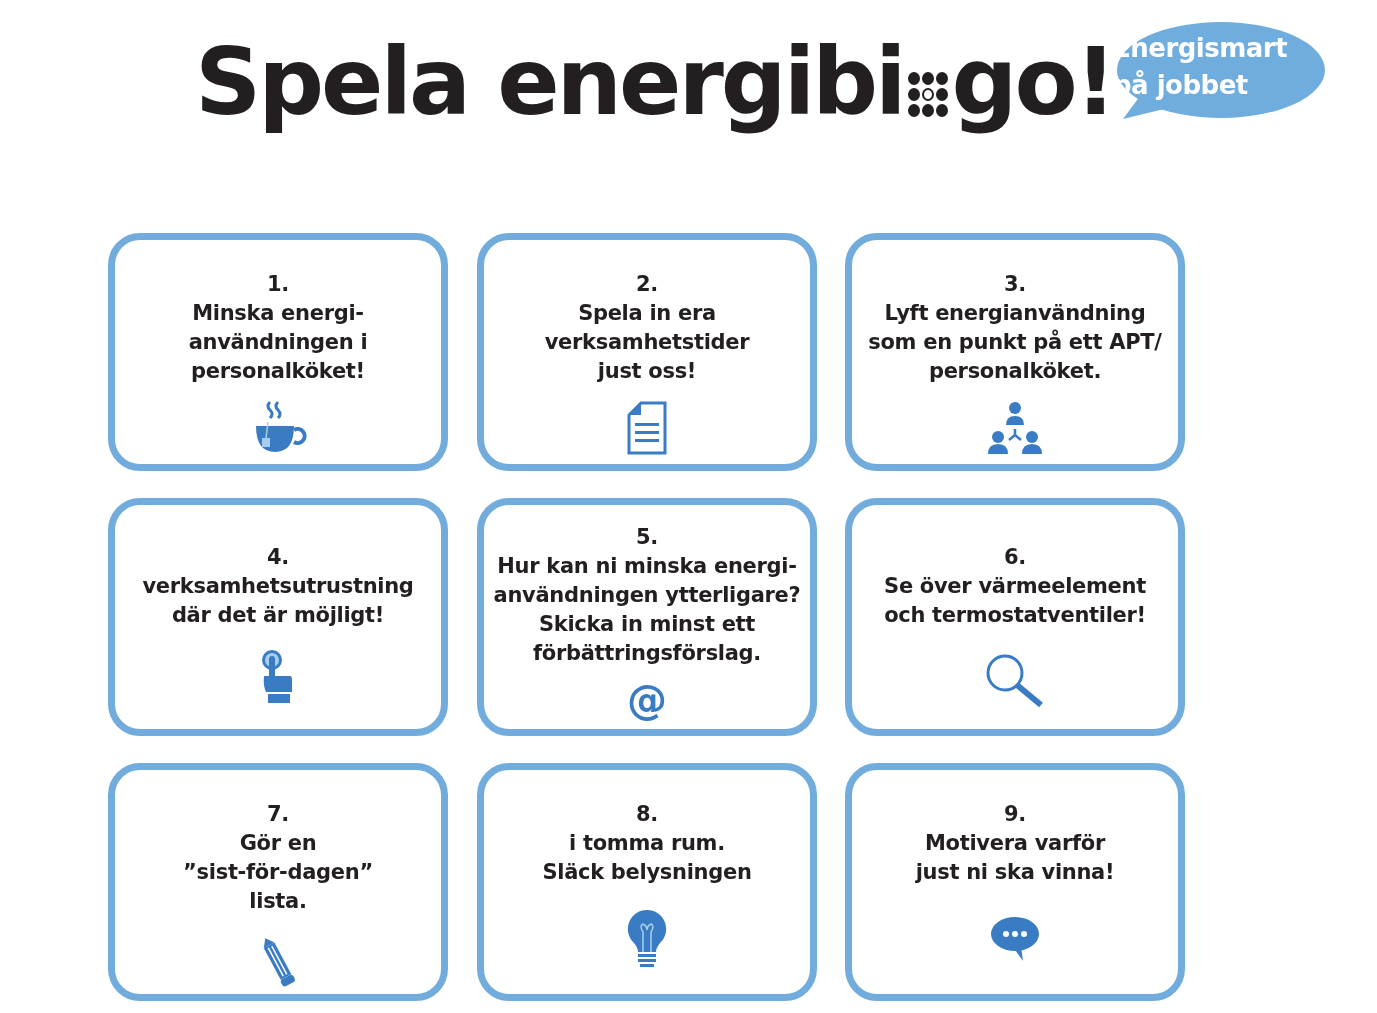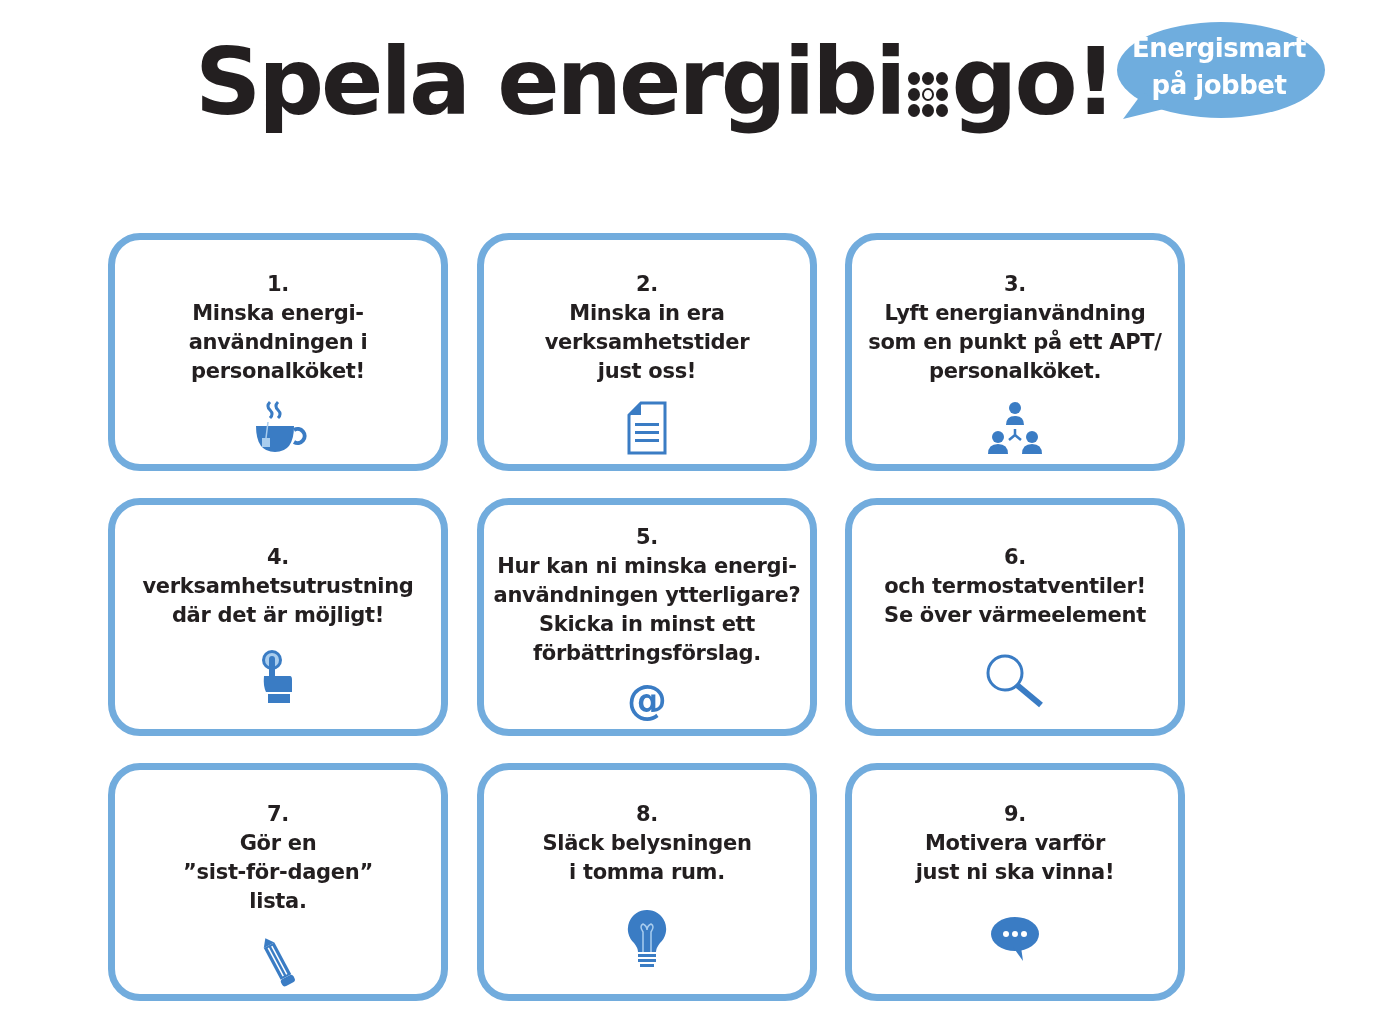--- a/index.html
+++ b/index.html
@@ -19,21 +19,21 @@
     gap: 3px 2px; margin: 24px 4px 0 4px; align-self: center;
   }
   .bingo-dots span { width: 12px; height: 13px; border-radius: 50%; background: #231f20; box-sizing: border-box; }
   .bingo-dots span.ring { background: #fff; border: 2px solid #231f20; }
 
   .bubble {
     position: absolute; left: 1113px; top: 22px; width: 212px; height: 98px;
   }
   .bubble svg { position: absolute; left: 0; top: 0; }
   .bubble .line1, .bubble .line2 {
-    position: absolute; left: 0; width: 212px; text-align: center; color: #ffffff;
+    position: absolute; left: 0; width: 212px; text-align: left; color: #ffffff;
     font-family: "DejaVu Sans", sans-serif; font-weight: bold; font-size: 26px; letter-spacing: -0.5px;
   }
   .bubble .line1 { top: 11px; }
   .bubble .line2 { top: 48px; }
 
   .grid { position: absolute; left: 108px; top: 233px; }
   .card {
     position: absolute; width: 340px; height: 238px; box-sizing: border-box;
     border: 7px solid #72acdd; border-radius: 32px; background: #fff;
     display: flex; flex-direction: column; align-items: center; justify-content: flex-start;
@@ -90,21 +90,21 @@
         <path d="M46 32 a7 7 0 1 1 0 12" stroke="#3a7cc4" stroke-width="4" fill="none"></path>
         <line x1="20" y1="24" x2="18" y2="40" stroke="#a9cdee" stroke-width="1.5"></line>
         <rect x="14" y="40" width="8" height="9" fill="#a9cdee"></rect>
       </svg>
     </div>
   </div>
 
   <div class="card" style="left:369px;top:0;">
     <div class="text">
       <div>2.</div>
-      <div>Minska in era</div>
+      <div>Spela in era</div>
       <div>verksamhetstider</div>
       <div>just oss!</div>
     </div>
     <div class="icon">
       <svg width="44" height="56" viewBox="0 0 44 56">
         <path d="M16 3 H40 V53 H4 V15 Z" fill="#fff" stroke="#3a7cc4" stroke-width="3"></path>
         <path d="M16 3 V15 H4 Z" fill="#3a7cc4"></path>
         <rect x="10" y="23" width="24" height="3" fill="#3a7cc4"></rect>
         <rect x="10" y="31" width="24" height="3" fill="#3a7cc4"></rect>
         <rect x="10" y="39" width="24" height="3" fill="#3a7cc4"></rect>
@@ -158,22 +158,22 @@
       <div>förbättringsförslag.</div>
     </div>
     <div class="icon" style="margin-top:8px;height:48px;">
       <span style="color:#3a7cc4;font-size:40px;font-weight:bold;font-family:'DejaVu Sans',sans-serif;">@</span>
     </div>
   </div>
 
   <div class="card" style="left:737px;top:265px;">
     <div class="text" style="margin-top:38px;">
       <div>6.</div>
+      <div>Se över värmeelement</div>
       <div>och termostatventiler!</div>
-      <div>Se över värmeelement</div>
     </div>
     <div class="icon" style="margin-top:18px;">
       <svg width="64" height="58" viewBox="0 0 64 58">
         <circle cx="22" cy="22" r="17" stroke="#3a7cc4" stroke-width="3" fill="#fff"></circle>
         <line x1="34" y1="34" x2="58" y2="54" stroke="#3a7cc4" stroke-width="6"></line>
       </svg>
     </div>
   </div>
 
   <div class="card" style="left:0;top:530px;">
@@ -192,22 +192,22 @@
           <line x1="22" y1="10" x2="22" y2="42" stroke="#fff" stroke-width="1.5"></line>
           <rect x="13" y="44" width="14" height="8" rx="3" fill="#3a7cc4"></rect>
         </g>
       </svg>
     </div>
   </div>
 
   <div class="card" style="left:369px;top:530px;">
     <div class="text" style="margin-top:30px;">
       <div>8.</div>
+      <div>i tomma rum.</div>
       <div>Släck belysningen</div>
-      <div>i tomma rum.</div>
     </div>
     <div class="icon" style="margin-top:20px;">
       <svg width="42" height="62" viewBox="0 0 42 62">
         <path d="M21 2 A19 19 0 0 1 34 35 Q30 40 30 44 H12 Q12 40 8 35 A19 19 0 0 1 21 2 Z" fill="#3a7cc4"></path>
         <path d="M17 44 V24 q-4 -6 0 -8 q4 2 4 6 q0 -4 4 -6 q4 2 0 8 V44" stroke="#a9cdee" stroke-width="1.5" fill="none"></path>
         <rect x="12" y="46" width="18" height="3" fill="#3a7cc4"></rect>
         <rect x="12" y="51" width="18" height="3" fill="#3a7cc4"></rect>
         <rect x="14" y="56" width="14" height="3" fill="#3a7cc4"></rect>
       </svg>
     </div>

